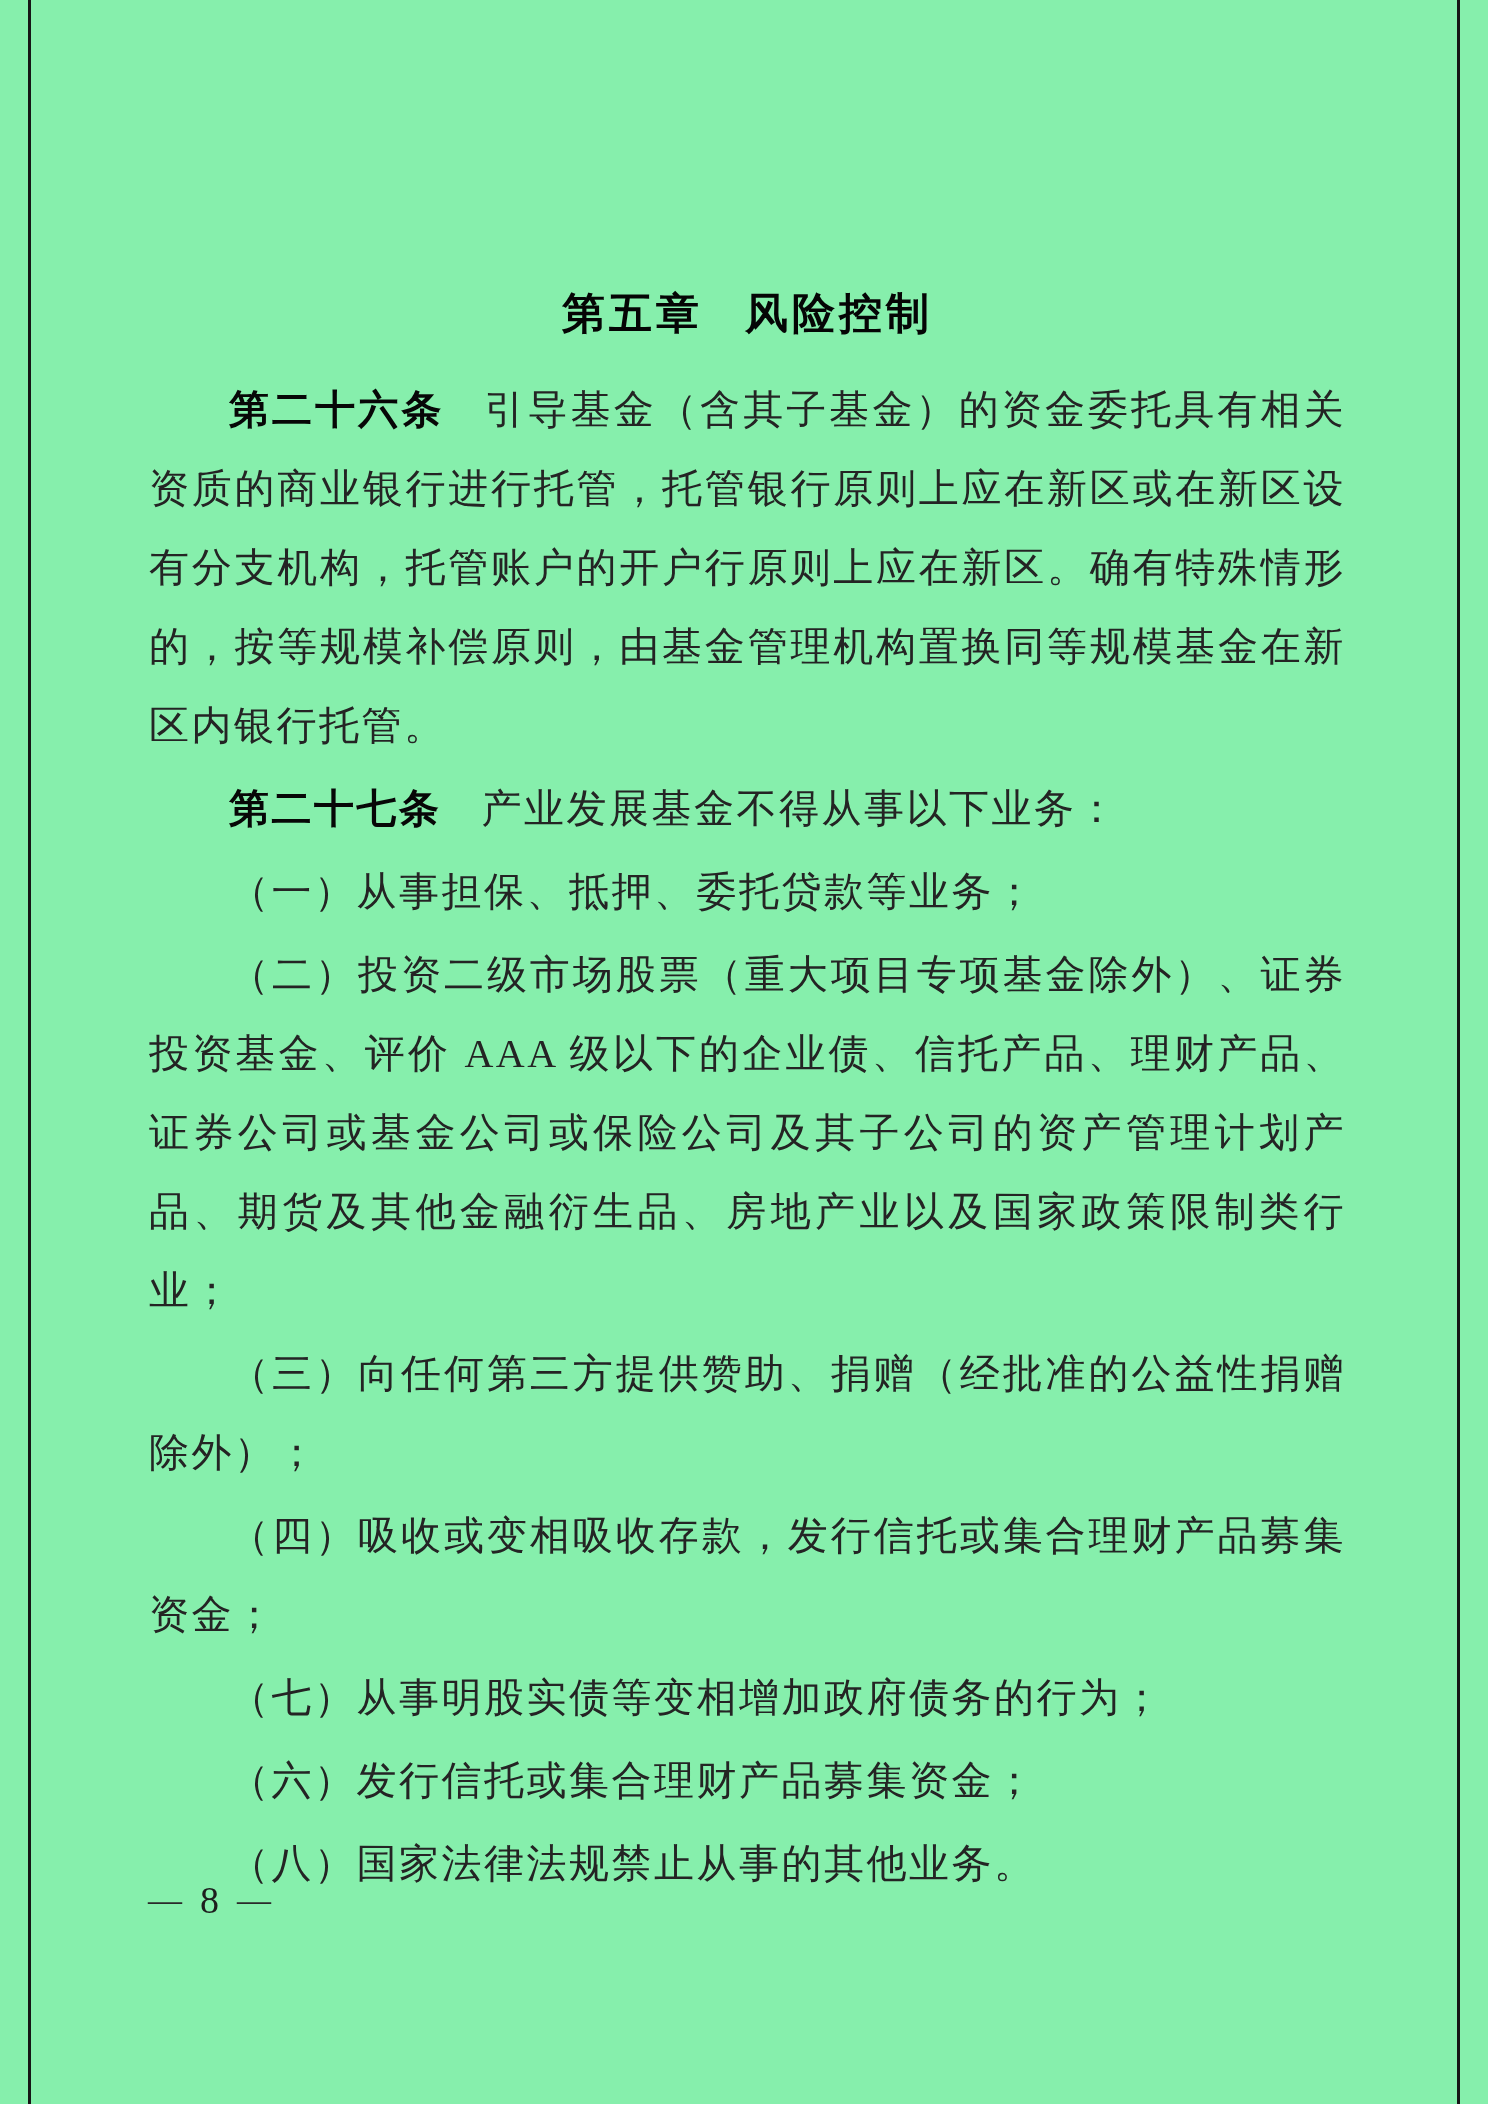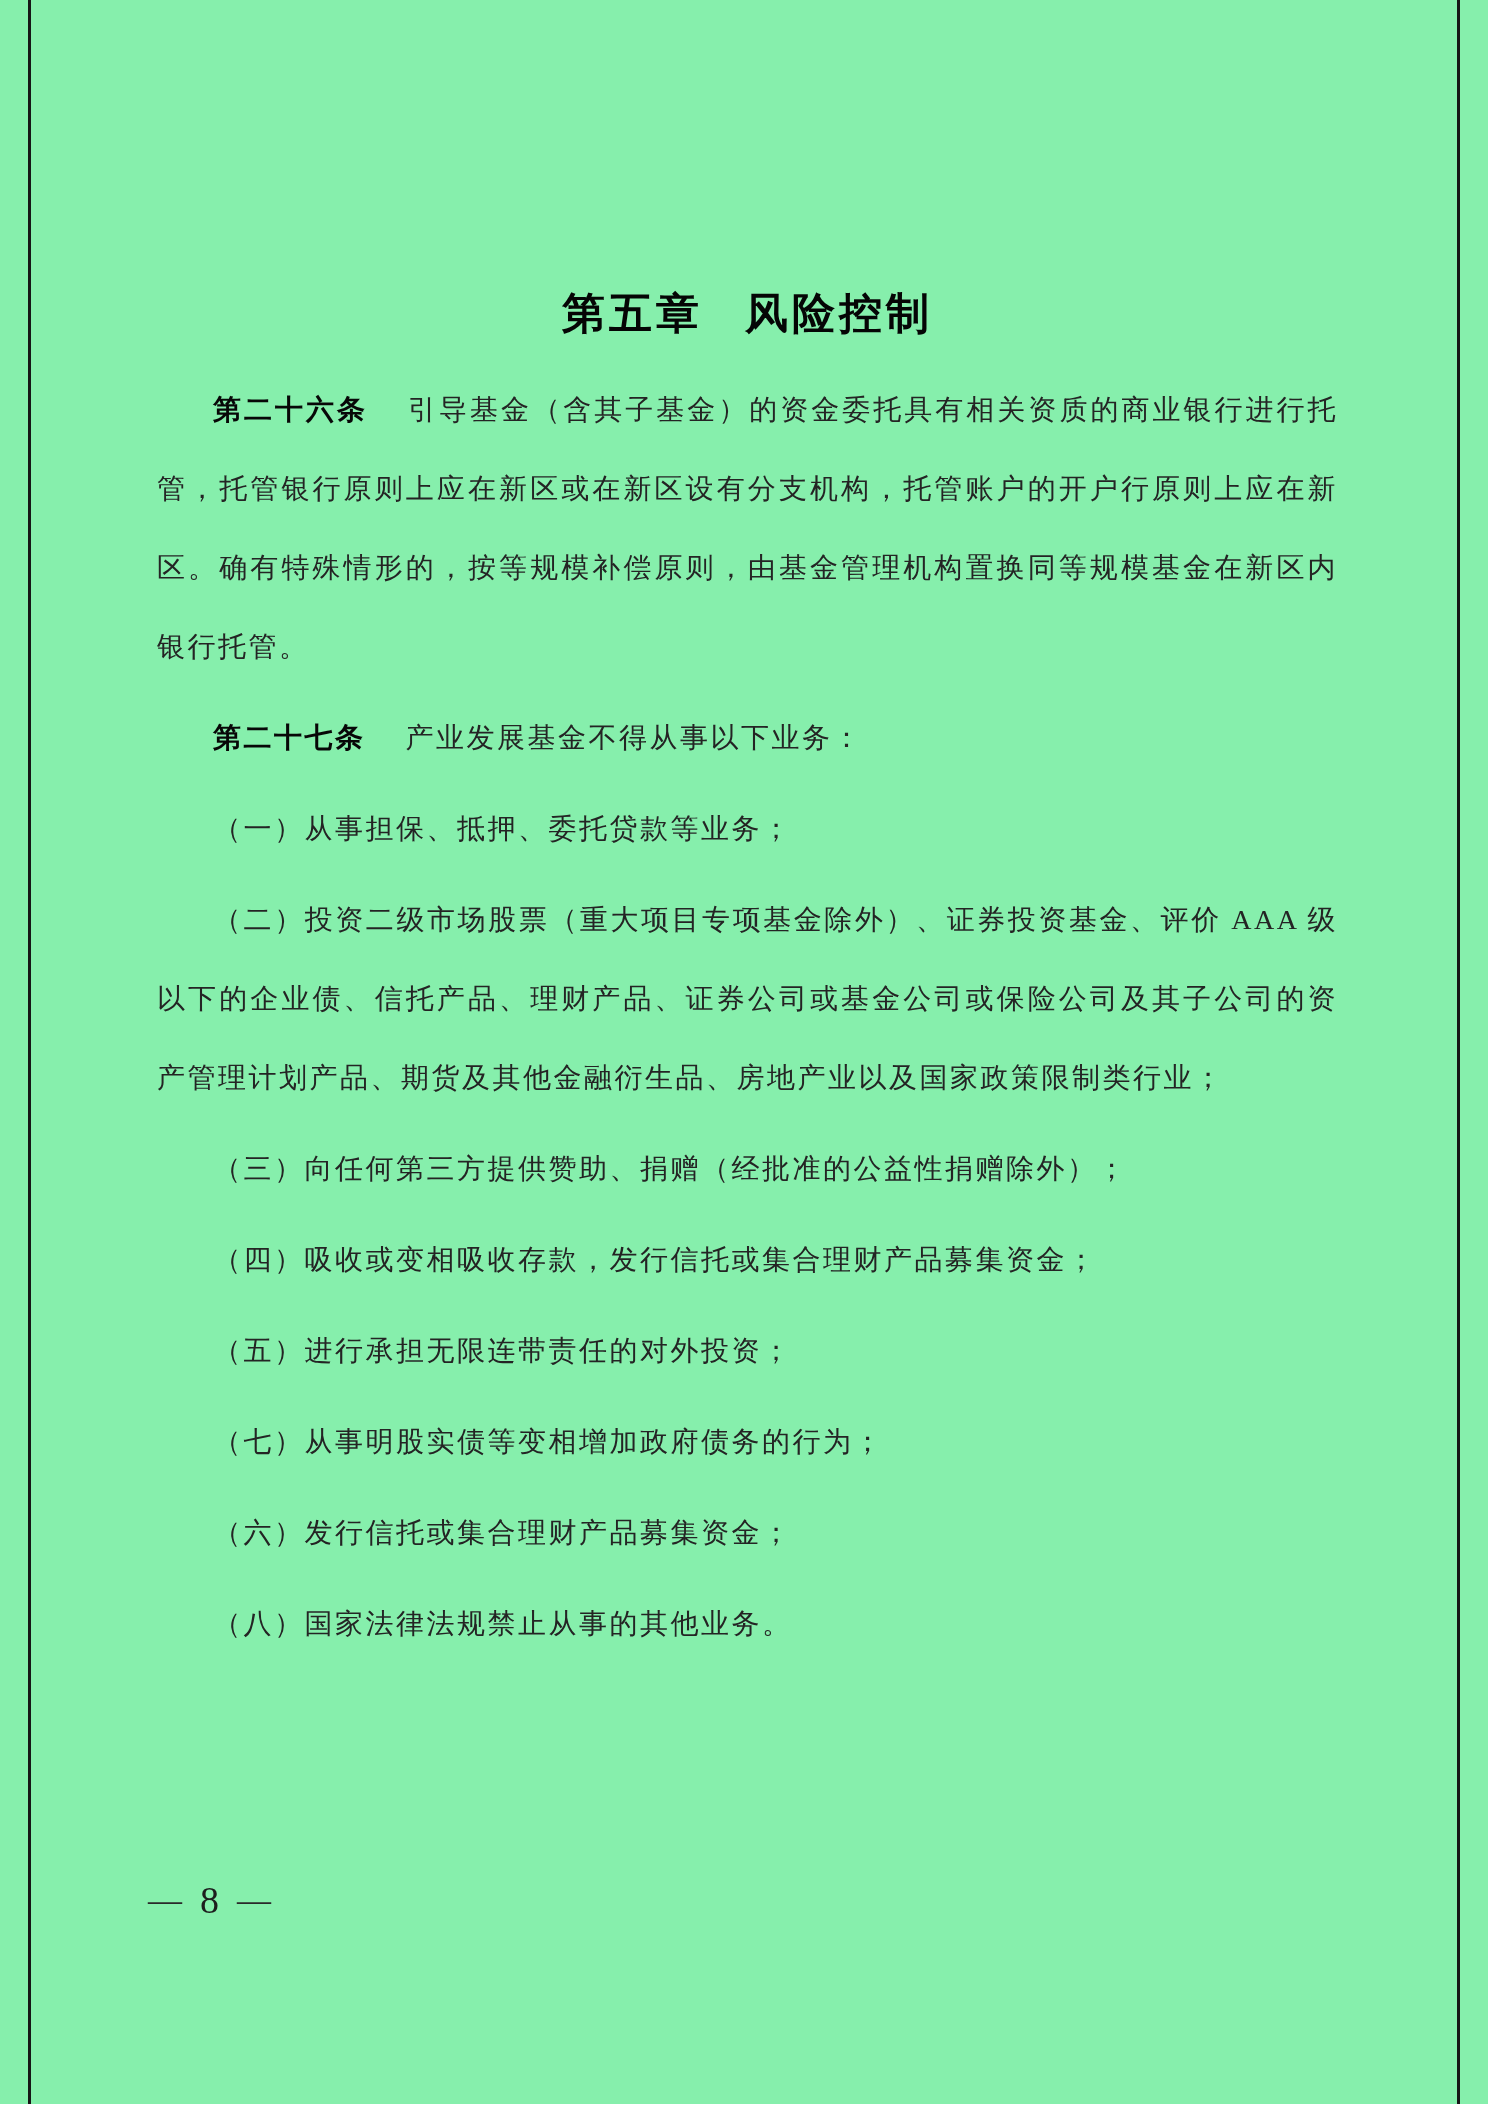--- a/index.html
+++ b/index.html
@@ -42,22 +42,22 @@
     text-align: center;
     font-family: "Liberation Sans", sans-serif;
     font-weight: 700;
     font-size: 43px;
     letter-spacing: 4px;
     color: #050505;
   }
   .chapter .chapter-no { margin-right: 42px; }
 
   .para {
-    margin: 12px;
-    font-size: 28px;
+    margin: 4px;
+    font-size: 40px;
     line-height: 79px;
     letter-spacing: 2.5px;
     text-align: justify;
     text-indent: 2em;
     color: #242424;
   }
   .para.first { margin-top: 27px; }
 
   .lead {
     font-family: "Liberation Sans", sans-serif;
@@ -95,21 +95,20 @@
     <h1 class="chapter"><span class="chapter-no">第五章</span><span>风险控制</span></h1>
 
     <p class="para first"><span class="lead">第二十六条</span><span>引导基金（含其子基金）的资金委托具有相关资质的商业银行进行托管，托管银行原则上应在新区或在新区设有分支机构，托管账户的开户行原则上应在新区。确有特殊情形的，按等规模补偿原则，由基金管理机构置换同等规模基金在新区内银行托管。</span></p>
 
     <p class="para"><span class="lead">第二十七条</span><span>产业发展基金不得从事以下业务：</span></p>
 
     <p class="para">（一）从事担保、抵押、委托贷款等业务；</p>
     <p class="para">（二）投资二级市场股票（重大项目专项基金除外）、证券投资基金、评价 AAA 级以下的企业债、信托产品、理财产品、证券公司或基金公司或保险公司及其子公司的资产管理计划产品、期货及其他金融衍生品、房地产业以及国家政策限制类行业；</p>
     <p class="para">（三）向任何第三方提供赞助、捐赠（经批准的公益性捐赠除外）；</p>
     <p class="para">（四）吸收或变相吸收存款，发行信托或集合理财产品募集资金；</p>
-    <p class="para">（五）进行承担无限连带责任的对外投资；</p>
     <p class="para">（七）从事明股实债等变相增加政府债务的行为；</p>
     <p class="para">（六）发行信托或集合理财产品募集资金；</p>
     <p class="para">（八）国家法律法规禁止从事的其他业务。</p>
 
   </div>
 
   <div class="footer">
       <span>—</span>
       <span class="pagenum">8</span>
       <span>—</span>

